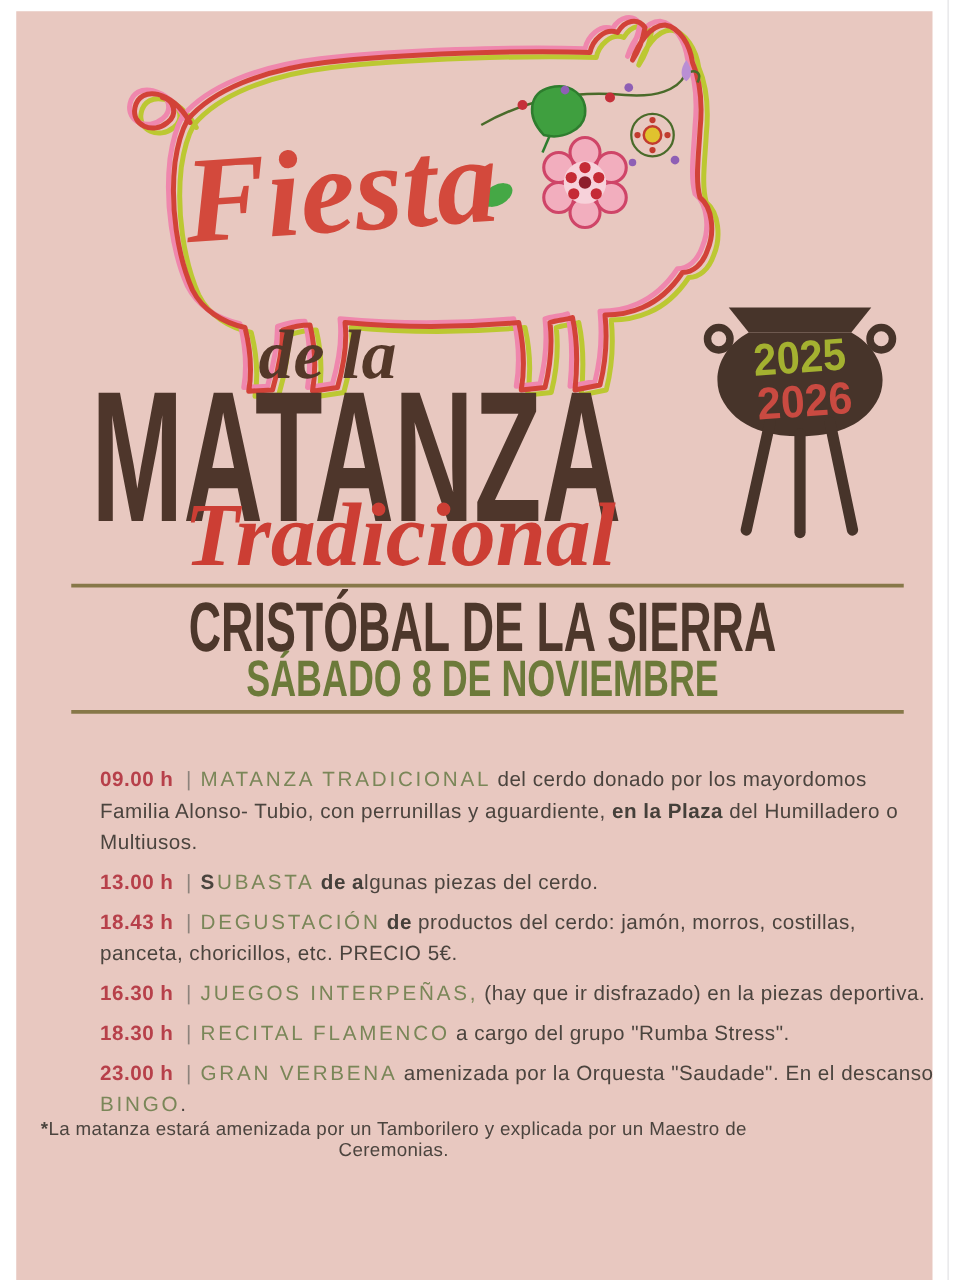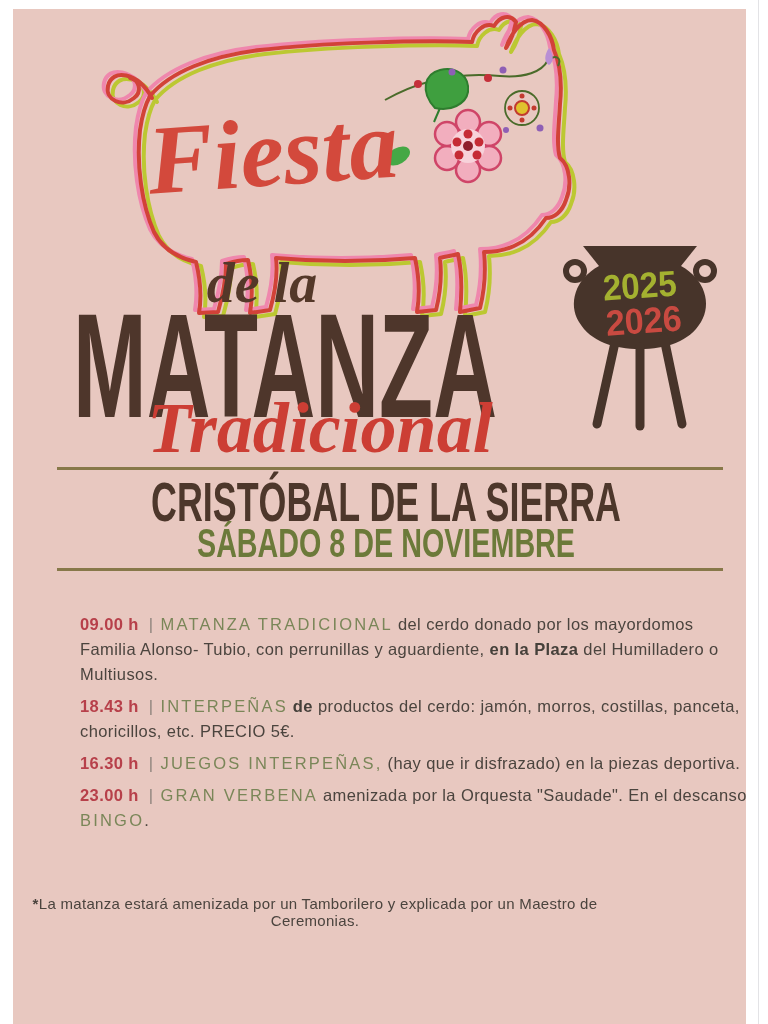--- a/index.html
+++ b/index.html
@@ -113,24 +113,30 @@
   </svg>
 
   <div class="rule rule1"></div>
   <div class="rule rule2"></div>
 
   <div class="schedule">
     <p class="row">
       <span class="t">09.00 h</span><span class="sep">|</span><span class="ev">MATANZA TRADICIONAL</span><span> del cerdo donado por los mayordomos Familia Alonso- Tubio, con perrunillas y aguardiente, </span><span class="b">en la Plaza</span><span> del Humilladero o Multiusos.</span>
     </p>
     <p class="row">
-      <span class="t">18.43 h</span><span class="sep">|</span><span class="ev">INTERPEÑAS</span><span class="b"> de </span><span>productos del cerdo: jamón, morros, costillas, panceta, choricillos, etc. PRECIO 5€.</span>
+      <span class="t">13.00 h</span><span class="sep">|</span><span class="evd">S</span><span class="ev">UBASTA</span><span class="b"> de a</span><span>lgunas piezas del cerdo.</span>
+    </p>
+    <p class="row">
+      <span class="t">18.43 h</span><span class="sep">|</span><span class="ev">DEGUSTACIÓN</span><span class="b"> de </span><span>productos del cerdo: jamón, morros, costillas, panceta, choricillos, etc. PRECIO 5€.</span>
     </p>
     <p class="row">
       <span class="t">16.30 h</span><span class="sep">|</span><span class="ev">JUEGOS INTERPEÑAS,</span><span> (hay que ir disfrazado) en la piezas deportiva.</span>
+    </p>
+    <p class="row">
+      <span class="t">18.30 h</span><span class="sep">|</span><span class="ev">RECITAL FLAMENCO</span><span> a cargo del grupo "Rumba Stress".</span>
     </p>
     <p class="row">
       <span class="t">23.00 h</span><span class="sep">|</span><span class="ev">GRAN VERBENA</span><span> amenizada por la Orquesta "Saudade". En el descanso </span><span class="ev">BINGO</span><span>.</span>
     </p>
   </div>
 
   <div class="footnote">
     <span class="star">*</span><span>La matanza estará amenizada por un Tamborilero y explicada por un Maestro de Ceremonias.</span>
   </div>
 </div>

